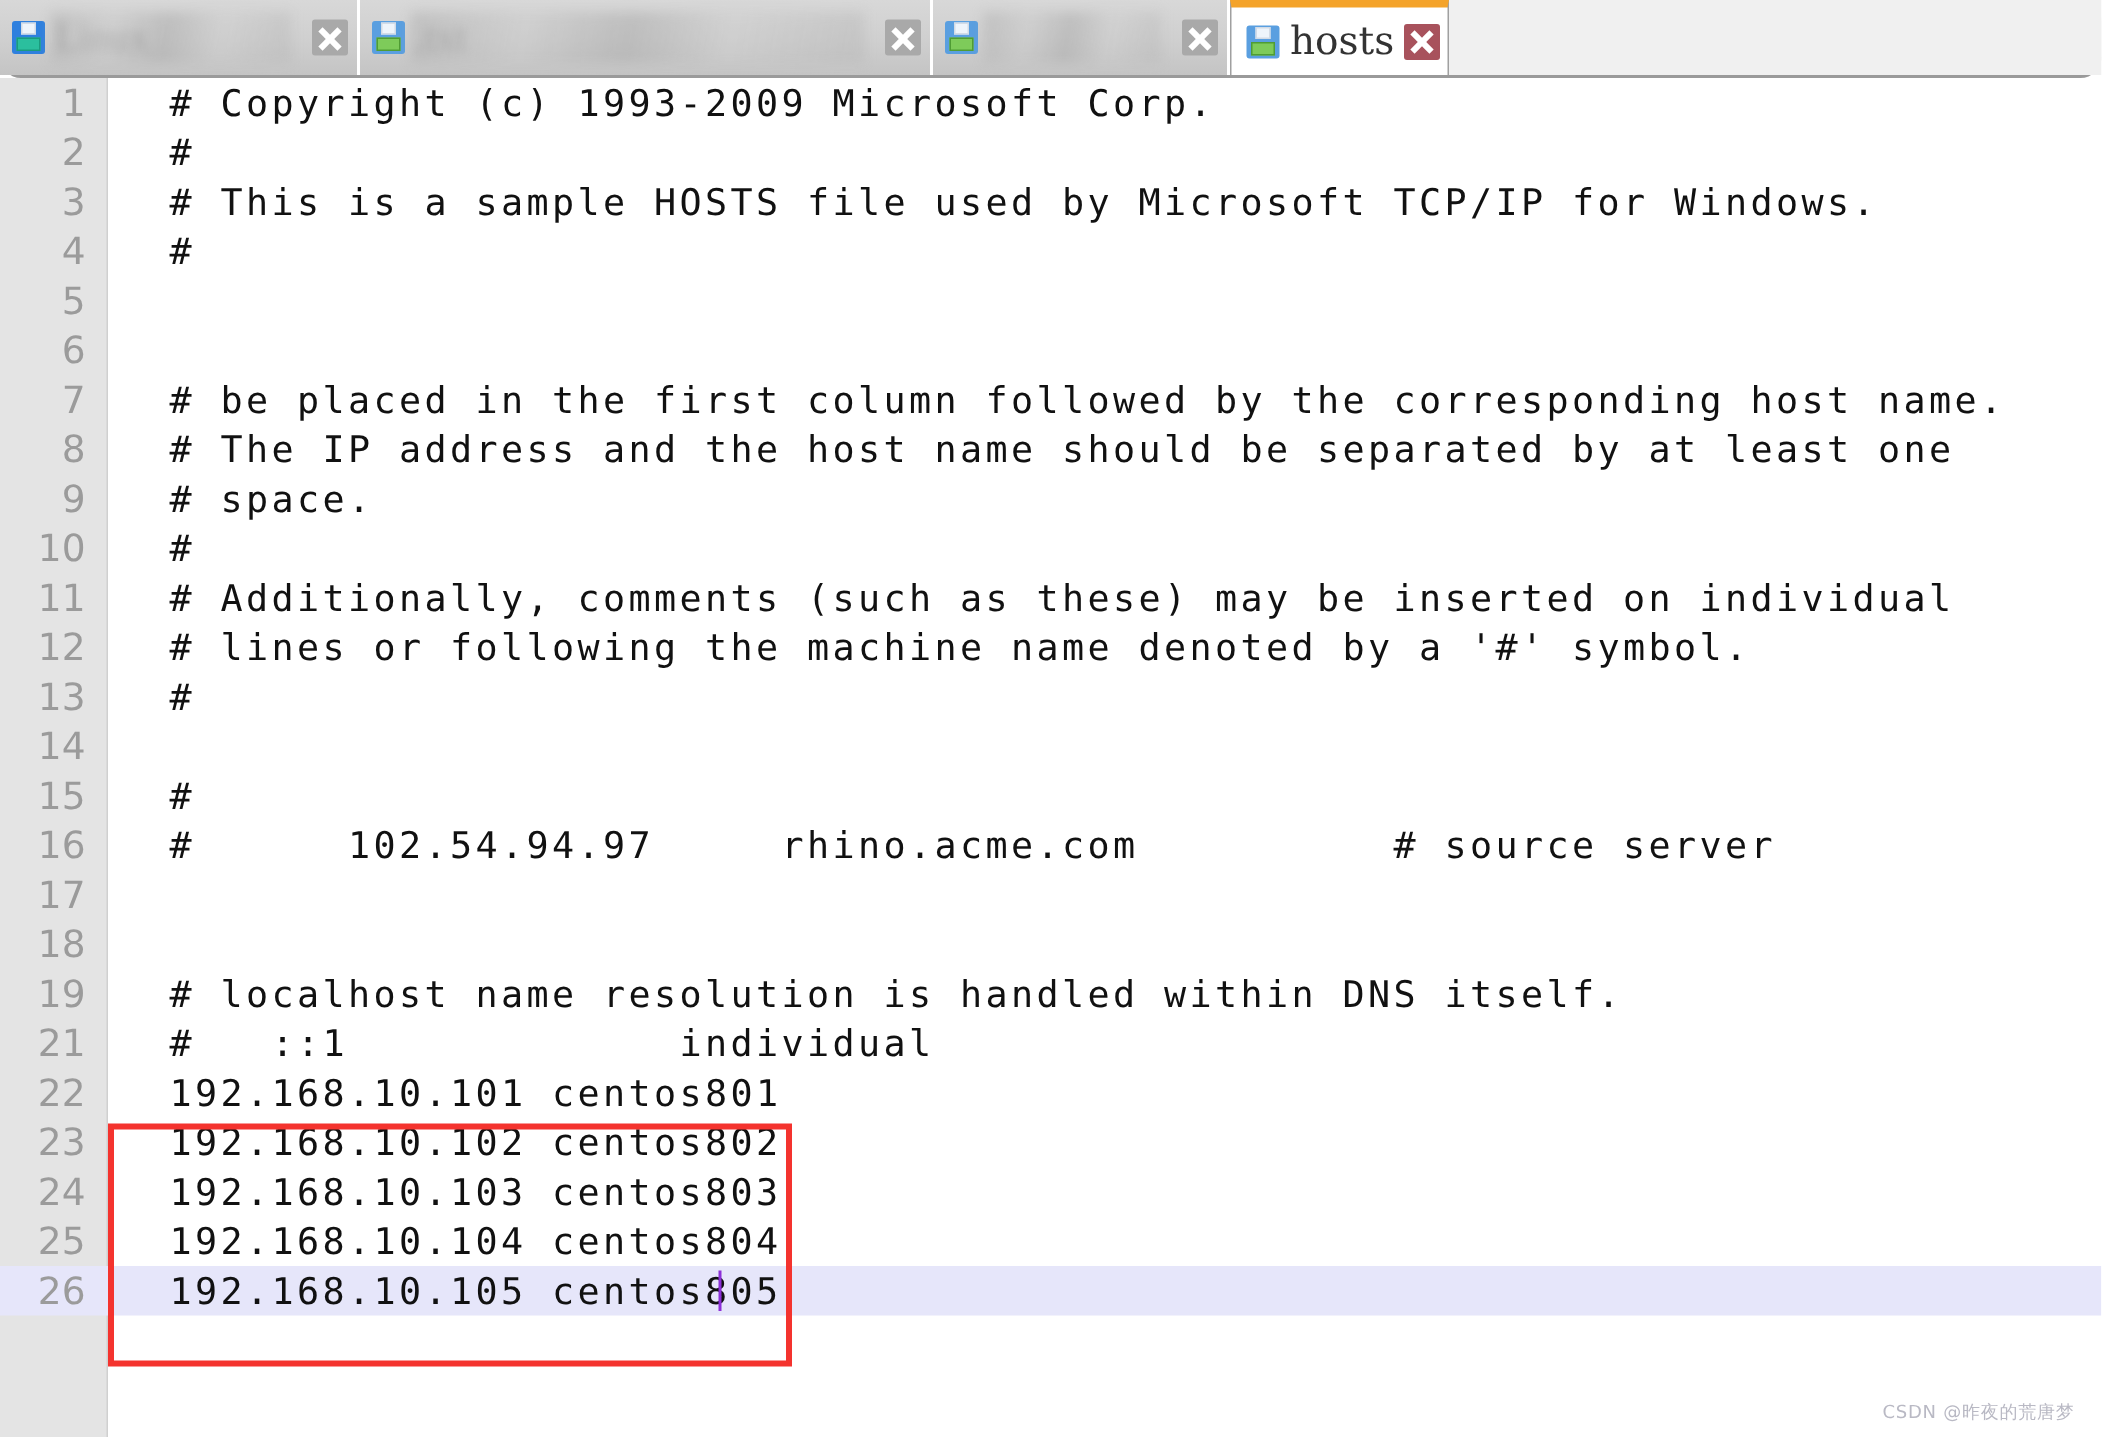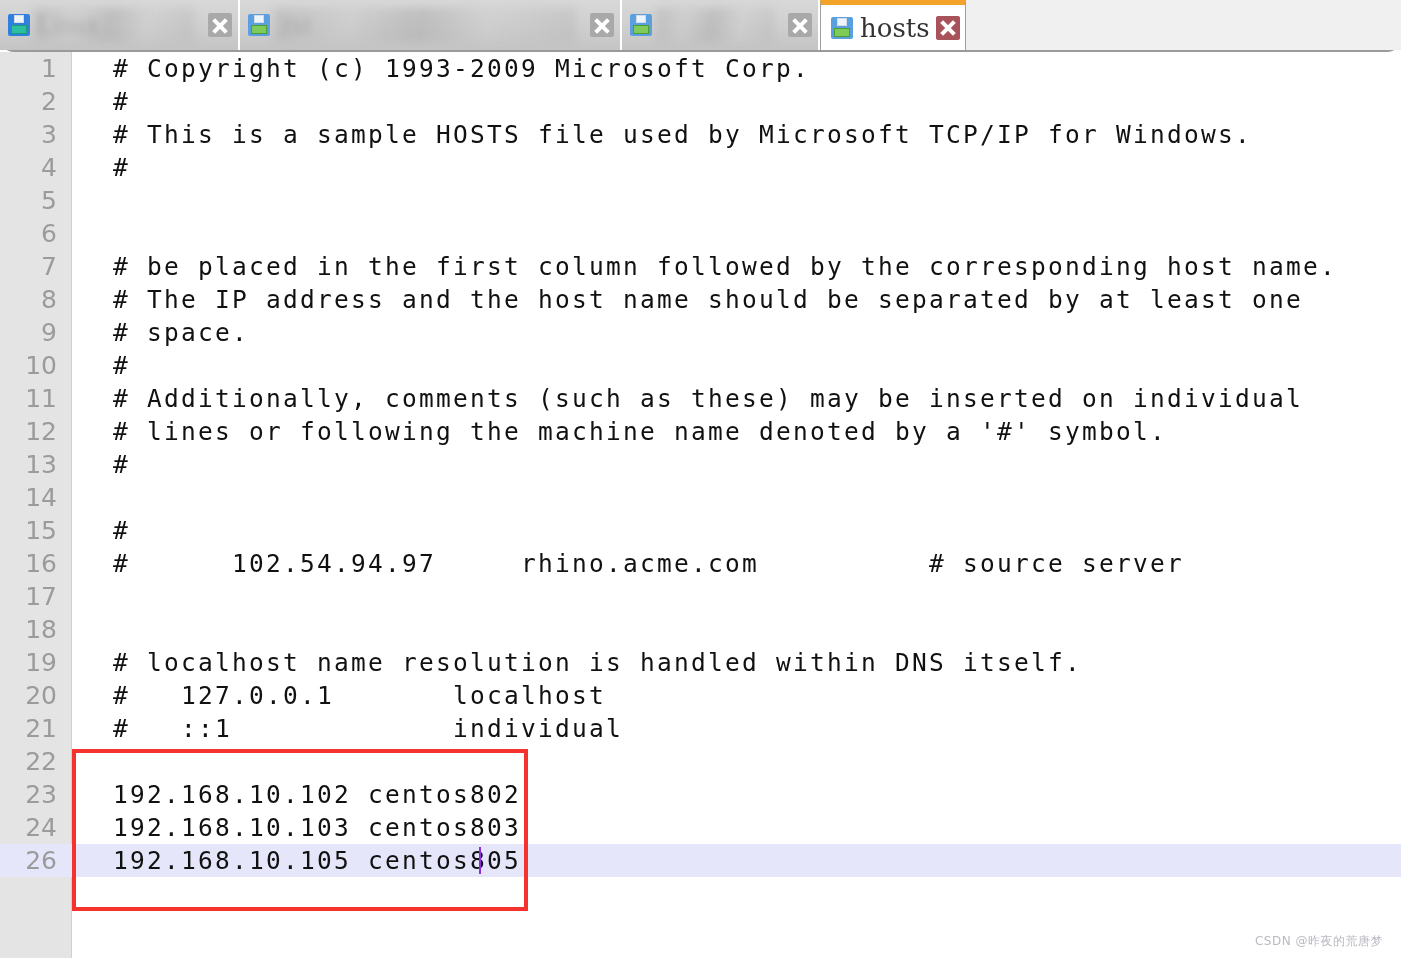--- a/index.html
+++ b/index.html
@@ -285,25 +285,25 @@
         <div class="row"><span class="lineno">10</span><span class="linetext">#</span></div>
         <div class="row"><span class="lineno">11</span><span class="linetext"># Additionally, comments (such as these) may be inserted on individual</span></div>
         <div class="row"><span class="lineno">12</span><span class="linetext"># lines or following the machine name denoted by a '#' symbol.</span></div>
         <div class="row"><span class="lineno">13</span><span class="linetext">#</span></div>
         <div class="row"><span class="lineno">14</span></div>
         <div class="row"><span class="lineno">15</span><span class="linetext">#</span></div>
         <div class="row"><span class="lineno">16</span><span class="linetext">#      102.54.94.97     rhino.acme.com          # source server</span></div>
         <div class="row"><span class="lineno">17</span></div>
         <div class="row"><span class="lineno">18</span><span class="linetext"></span></div>
         <div class="row"><span class="lineno">19</span><span class="linetext"># localhost name resolution is handled within DNS itself.</span></div>
-        <div class="row"><span class="lineno">20</span><span class="linetext">#   127.0.0.1       localhost</span></div>
         <div class="row"><span class="lineno">21</span><span class="linetext">#   ::1             individual</span></div>
-        <div class="row"><span class="lineno">22</span></div>
+        <div class="row"><span class="lineno">22</span><span class="linetext">192.168.10.101 centos801</span></div>
         <div class="row"><span class="lineno">23</span><span class="linetext">192.168.10.102 centos802</span></div>
         <div class="row"><span class="lineno">24</span><span class="linetext">192.168.10.103 centos803</span></div>
+        <div class="row"><span class="lineno">25</span><span class="linetext">192.168.10.104 centos804</span></div>
         <div class="row cur"><span class="lineno">26</span><span class="linetext">192.168.10.105 centos805</span><span class="caret" style="left: 479px;"></span></div>
       </div>
 
     <div class="redbox"></div>
   </div>
 
   <div class="watermark">CSDN @昨夜的荒唐梦</div>
 </div>
 
 </body></html>

